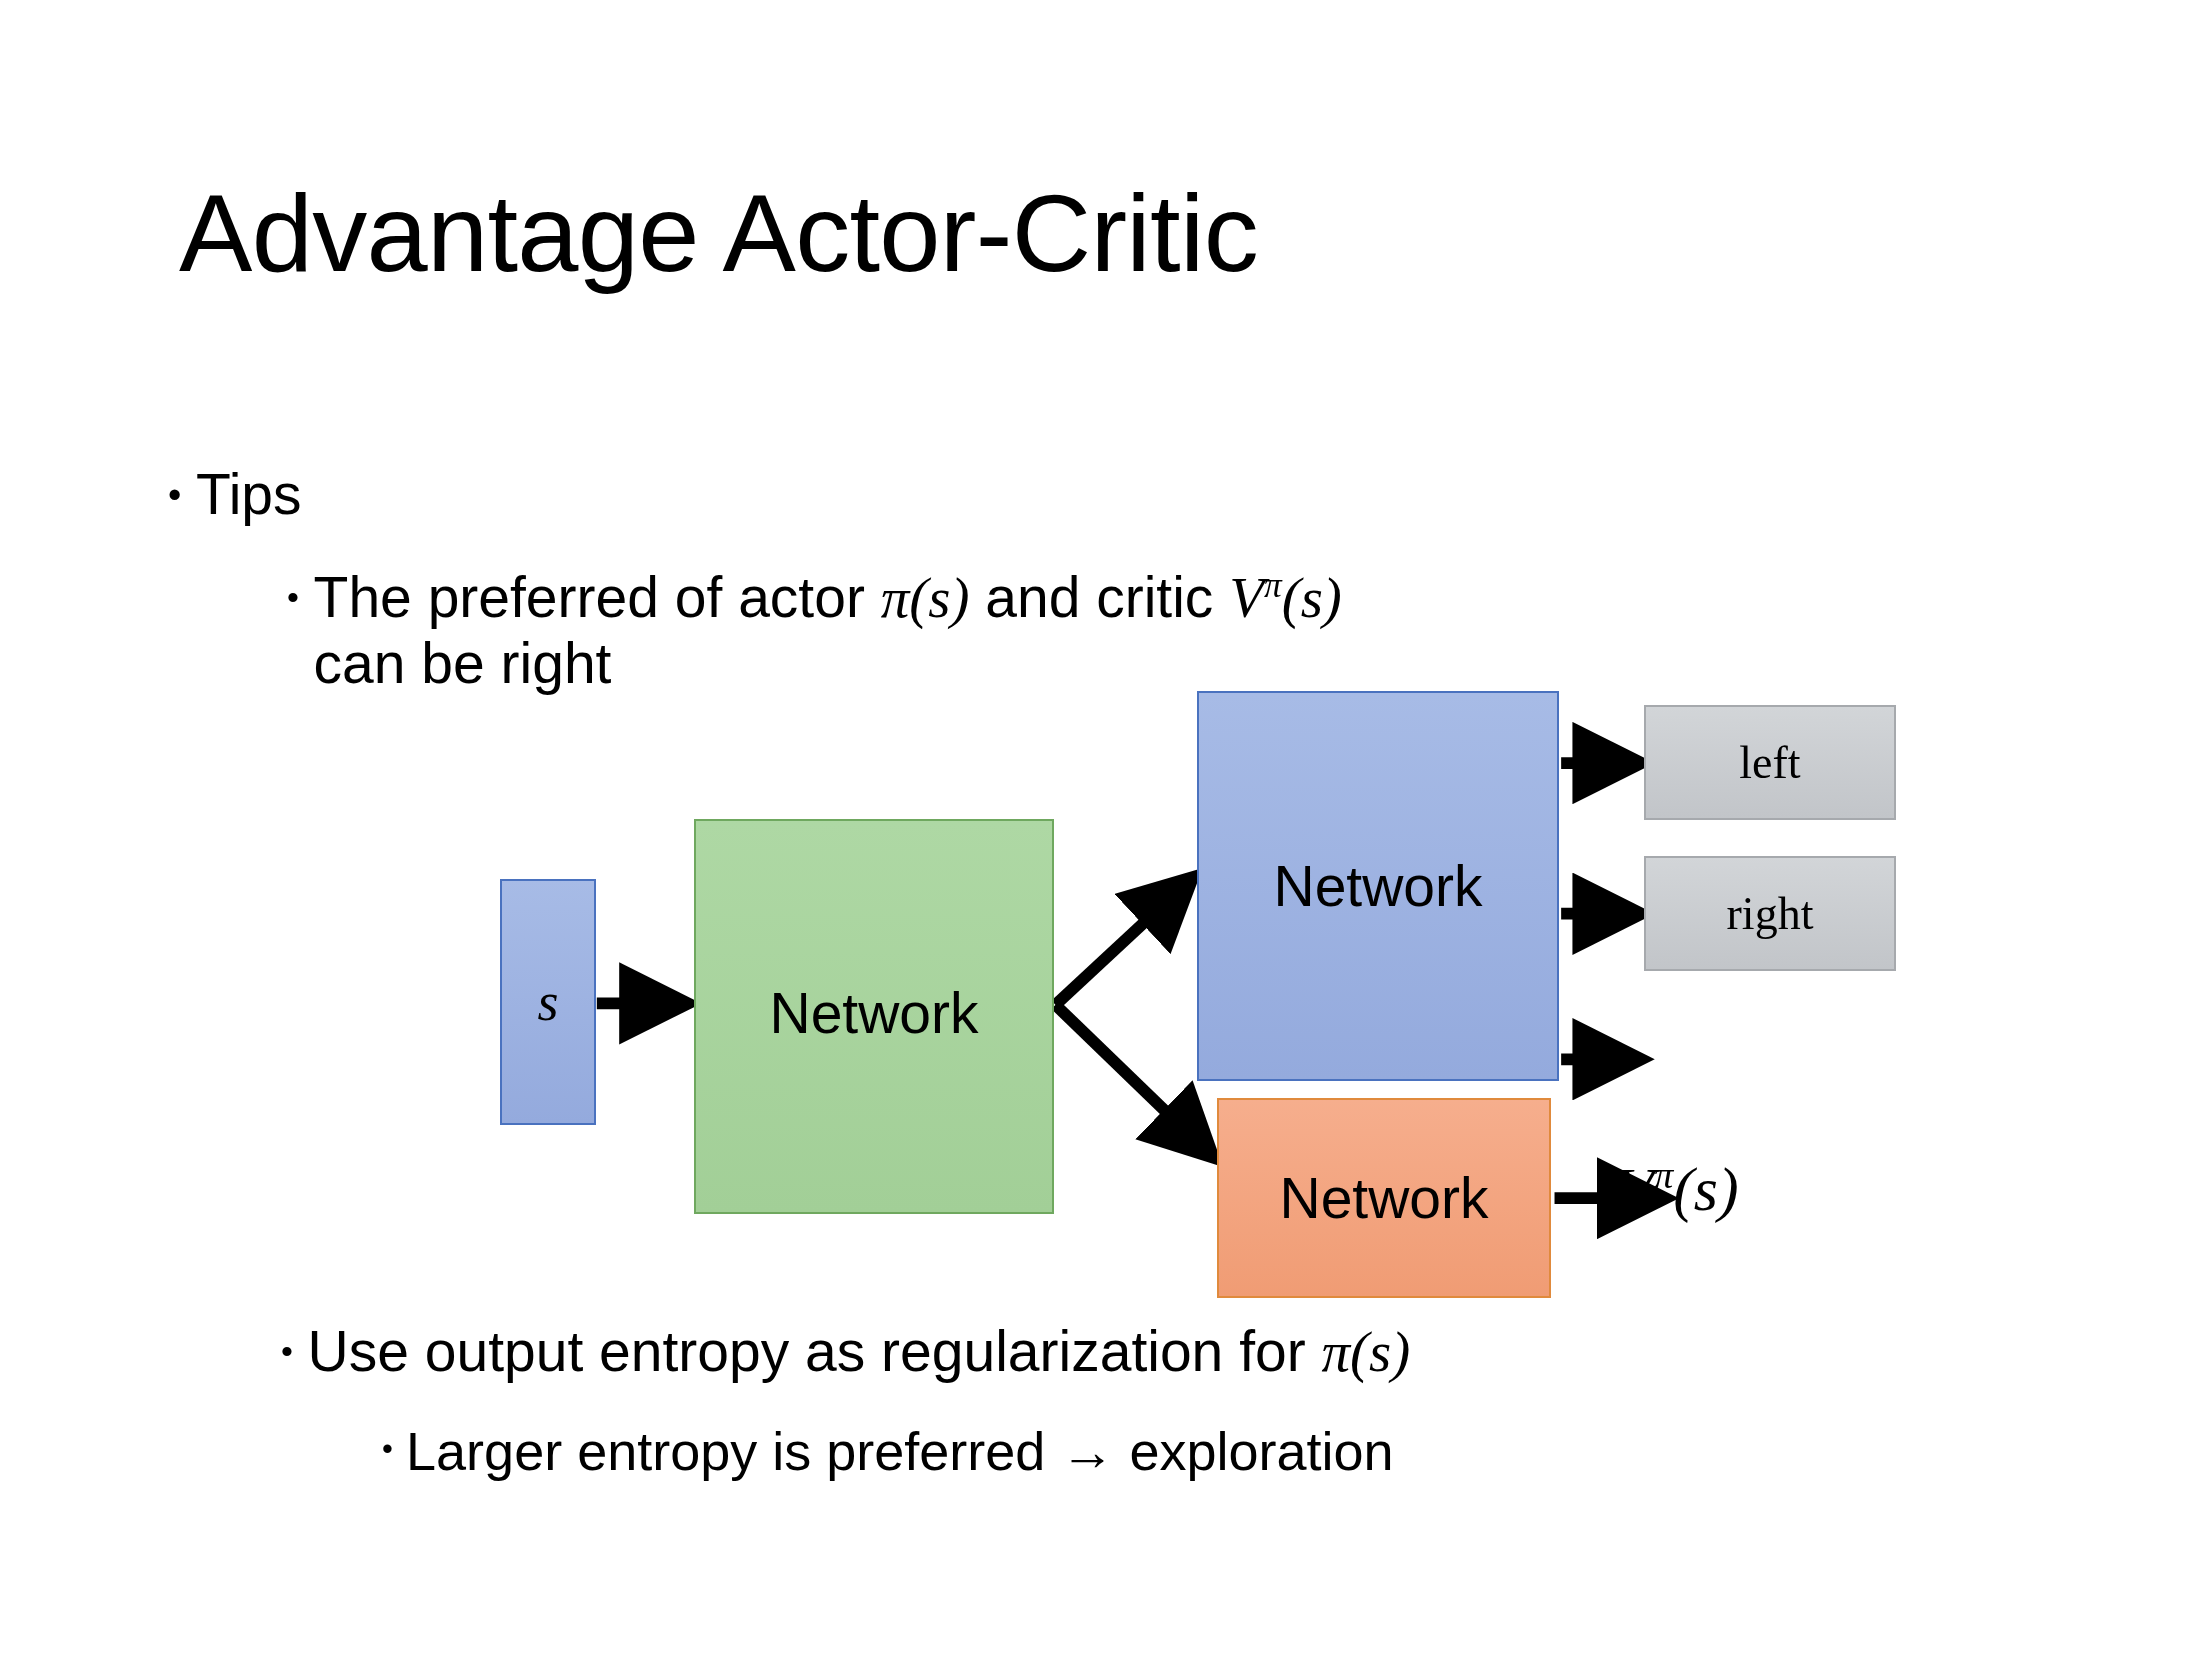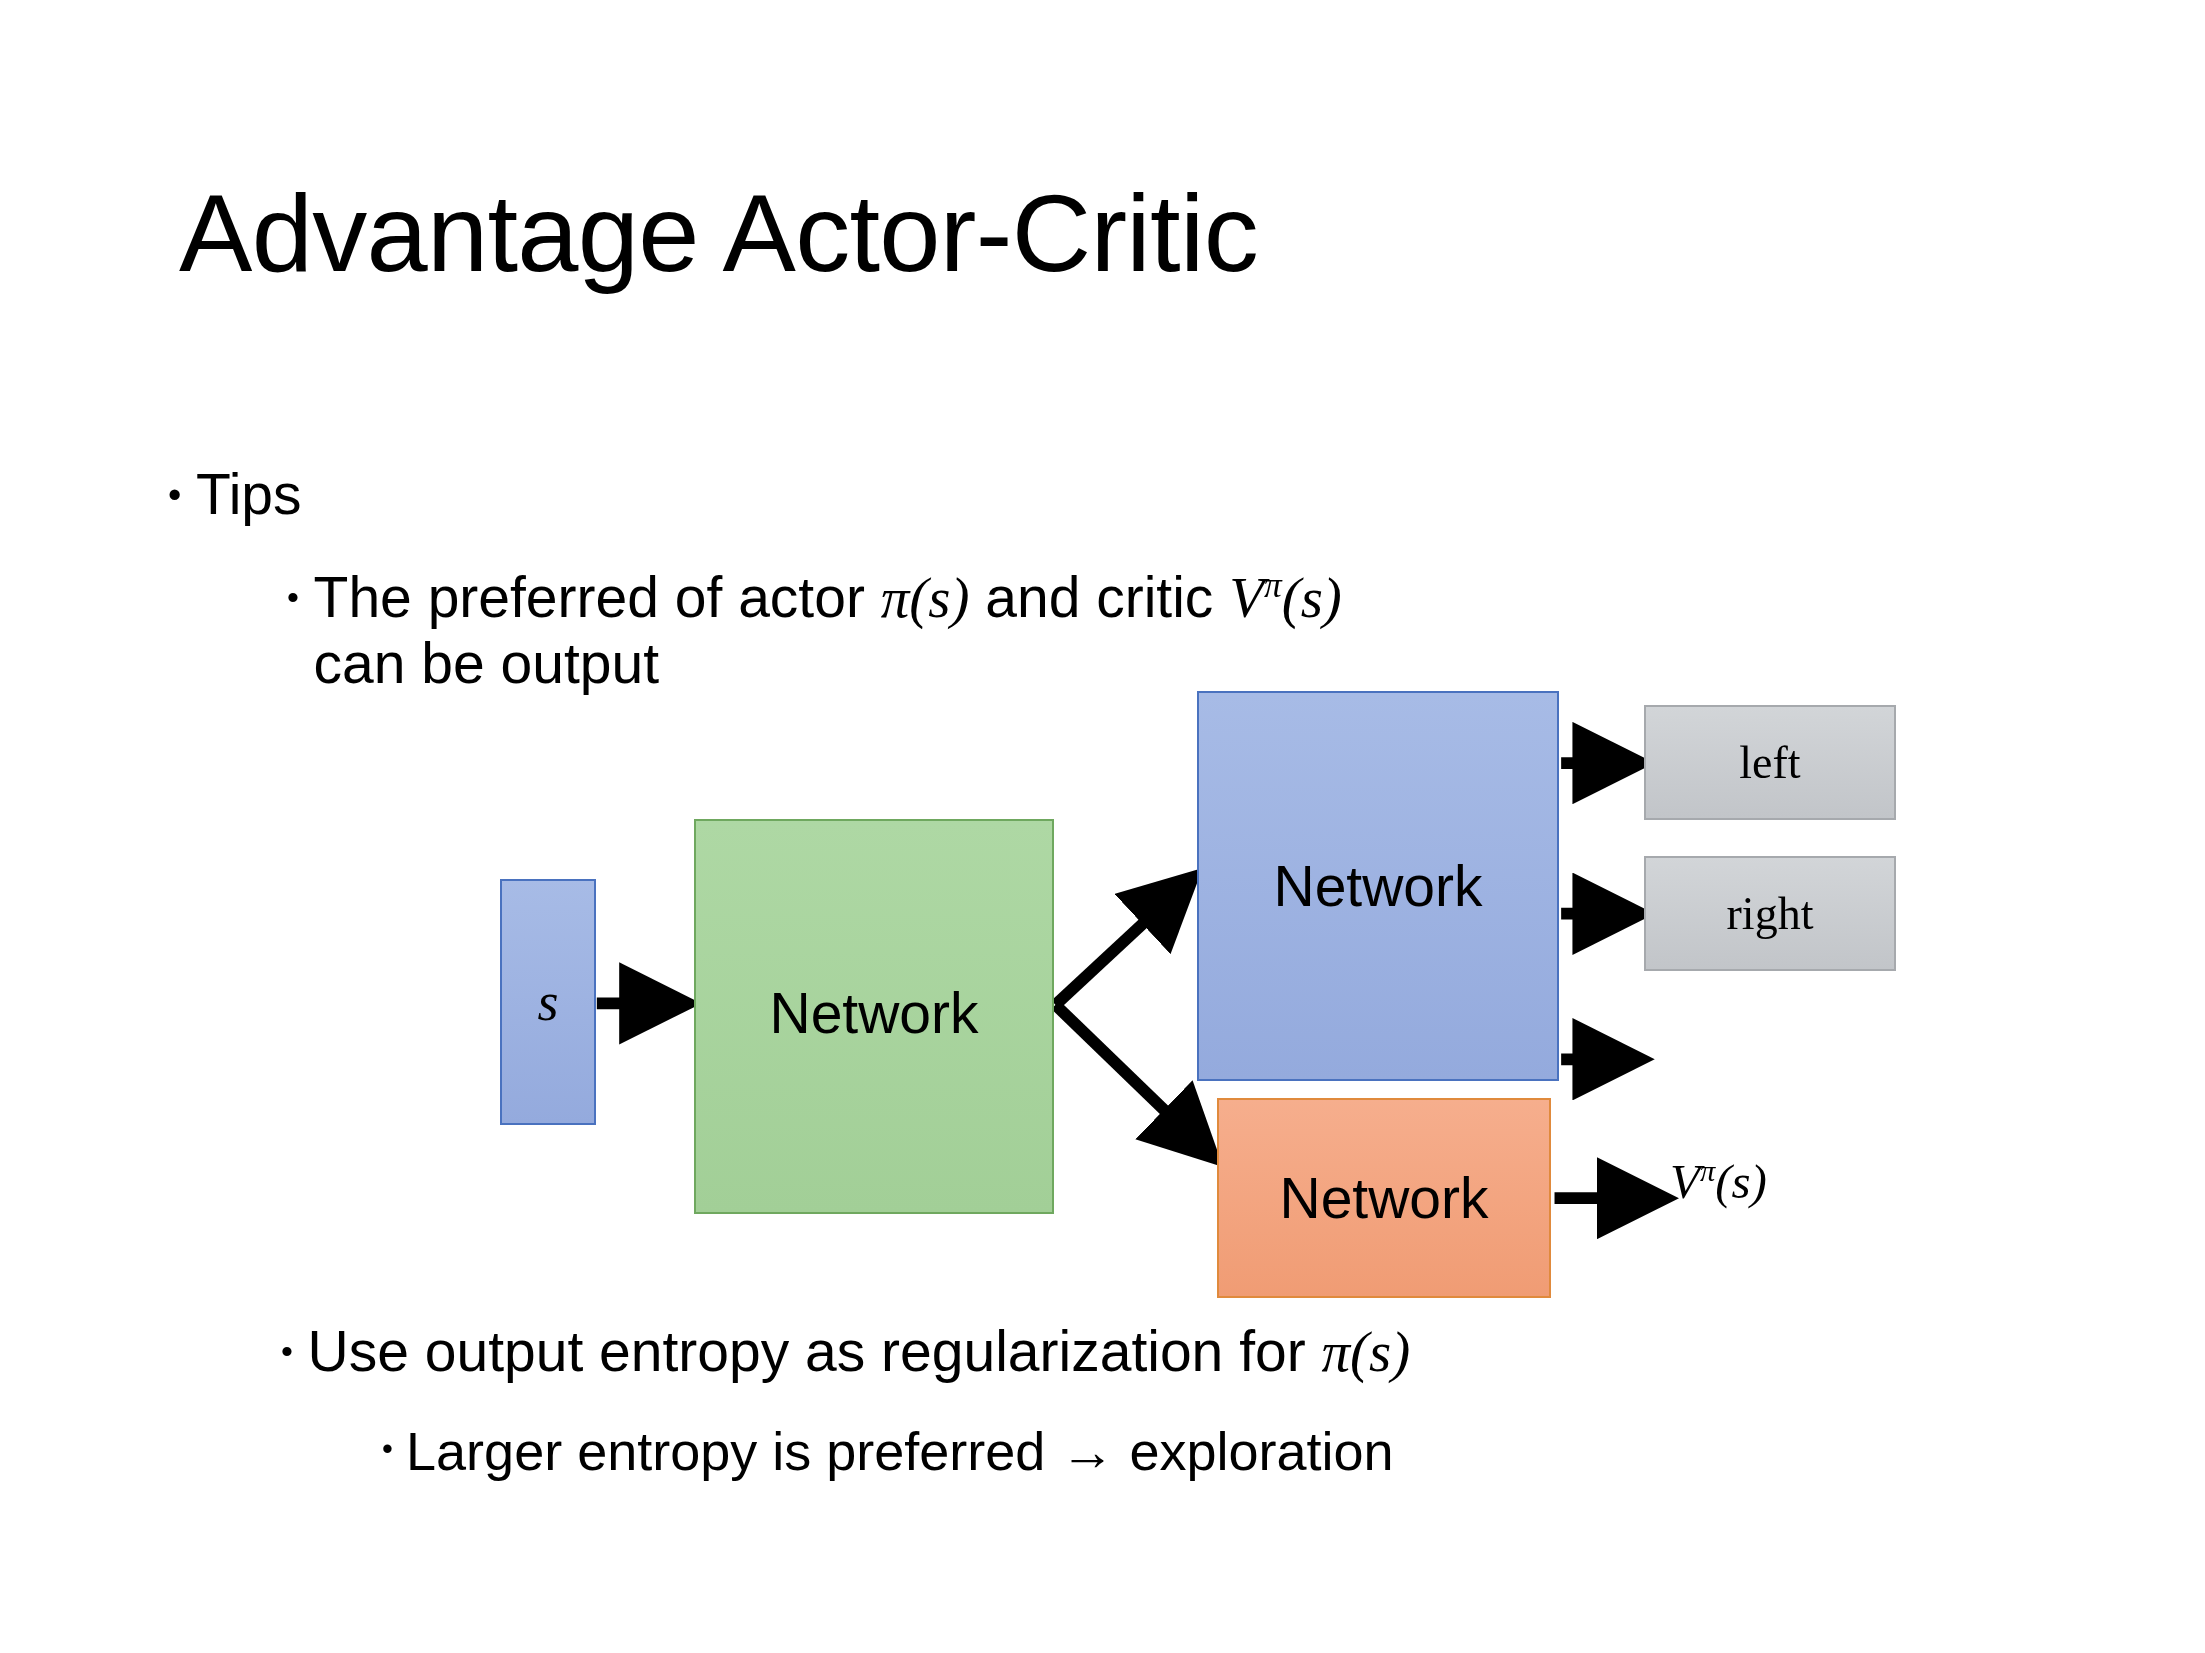--- a/index.html
+++ b/index.html
@@ -161,23 +161,23 @@
     font-family: "Liberation Serif", "DejaVu Serif", serif;
     font-size: 46px;
     left: 1644px;
   }
   #out-left  { top: 705px; }
   #out-right { top: 856px; }
   #out-fire  { top: 1001px; }
 
   #vpi-label {
     position: absolute;
-    left: 1670px;
+    left: 1616px;
     top: 1153px;
-    font-size: 49px;
+    font-size: 62px;
     white-space: nowrap;
   }
 
   svg.arrows {
     position: absolute;
     left: 0; top: 0;
     width: 2205px; height: 1654px;
   }
 </style>
 </head>
@@ -187,21 +187,21 @@
 
   <div id="title">Advantage Actor-Critic</div>
 
   <div class="bullet" id="bullet-tips">
     <span class="dot">•</span>
     <span class="btext">Tips</span>
   </div>
 
   <div class="bullet" id="bullet-params">
     <span class="dot">•</span>
-    <span class="btext"><span>The preferred of actor </span><span class="math">π(s)</span><span>  and critic </span><span class="math">V</span><span class="sup">π</span><span class="math">(s)</span><br><span>can be output</span></span>
+    <span class="btext"><span>The preferred of actor </span><span class="math">π(s)</span><span>  and critic </span><span class="math">V</span><span class="sup">π</span><span class="math">(s)</span><br><span>can be right</span></span>
   </div>
 
   <div class="bullet" id="bullet-entropy">
     <span class="dot">•</span>
     <span class="btext"><span>Use output entropy as regularization for </span><span class="math">π(s)</span></span>
   </div>
 
   <div class="bullet" id="bullet-larger">
     <span class="dot">•</span>
     <span class="btext">Larger entropy is preferred → exploration</span>

